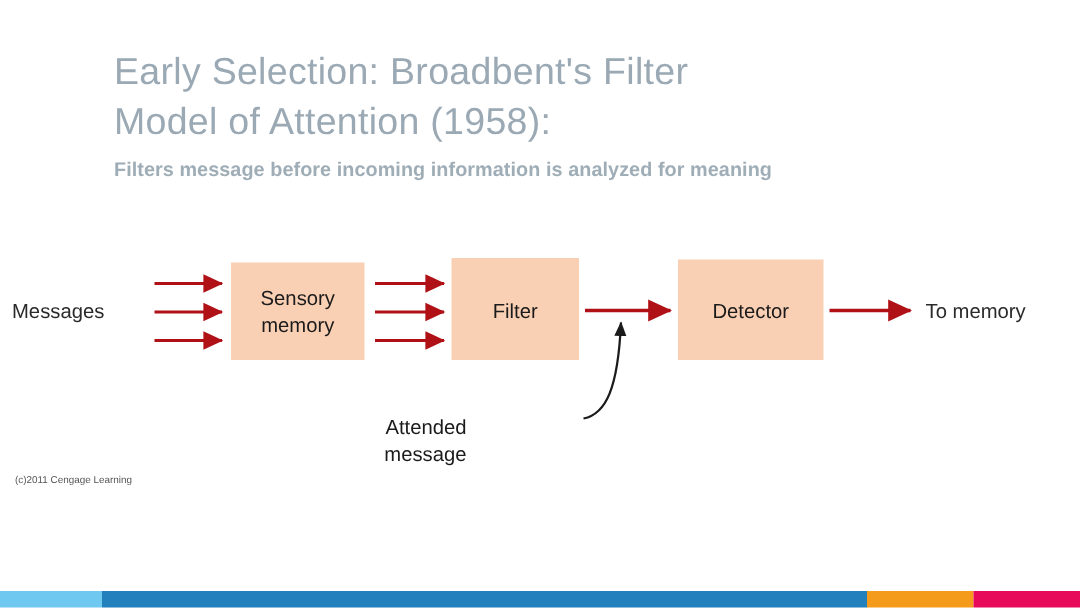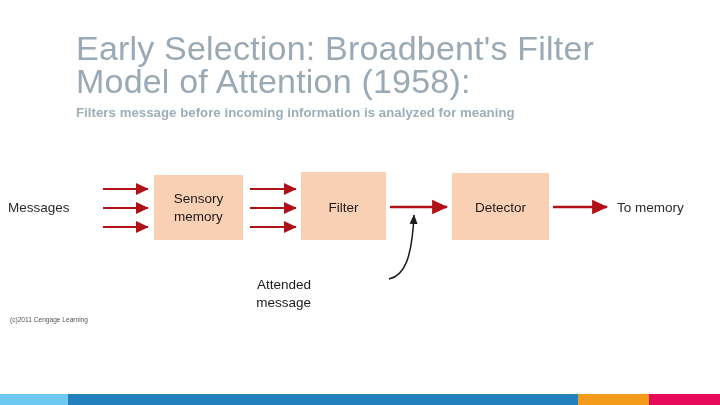--- a/index.html
+++ b/index.html
@@ -24,21 +24,21 @@
   }
 
   
   #title-block {
     position: absolute;
     left: 76px;
     top: 32px;
     width: 600px;
   }
   #slide-title {
-    font-size: 34px;
+    font-size: 25px;
     line-height: 33px;
     font-weight: 300;
     color: #9aa9b4;
     letter-spacing: 0.2px;
     white-space: pre-line;
     font-family: "Liberation Sans", sans-serif;
   }
   #slide-subtitle {
     margin-top: 6px;
     font-size: 13.2px;

